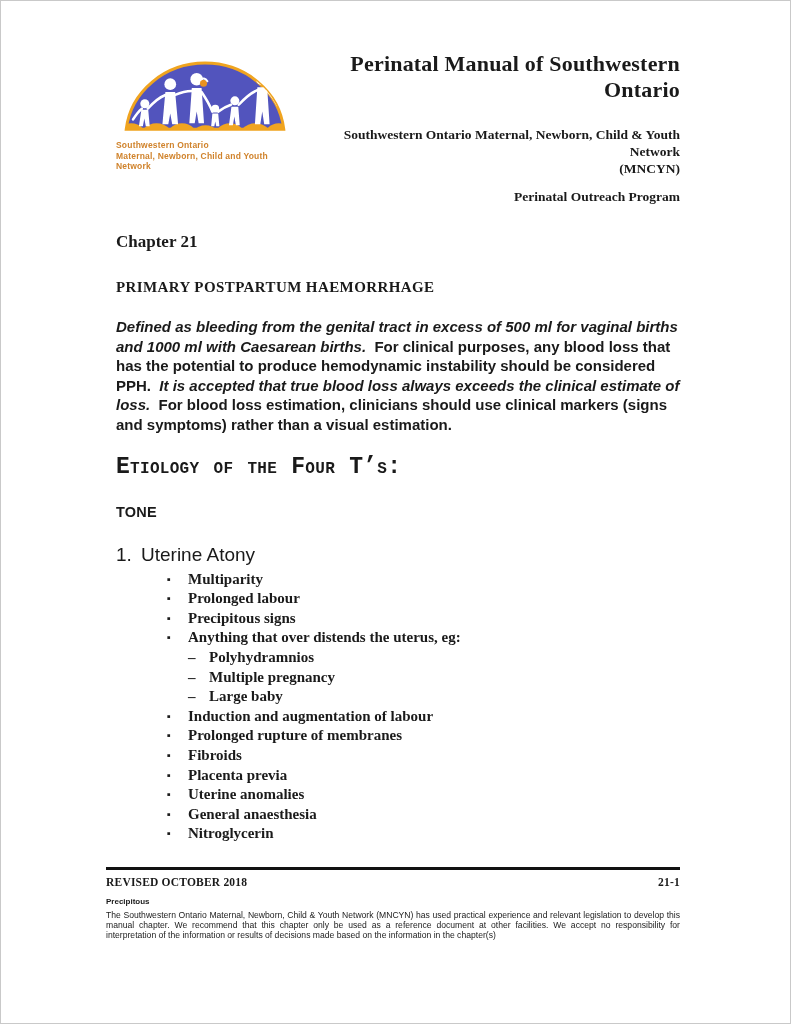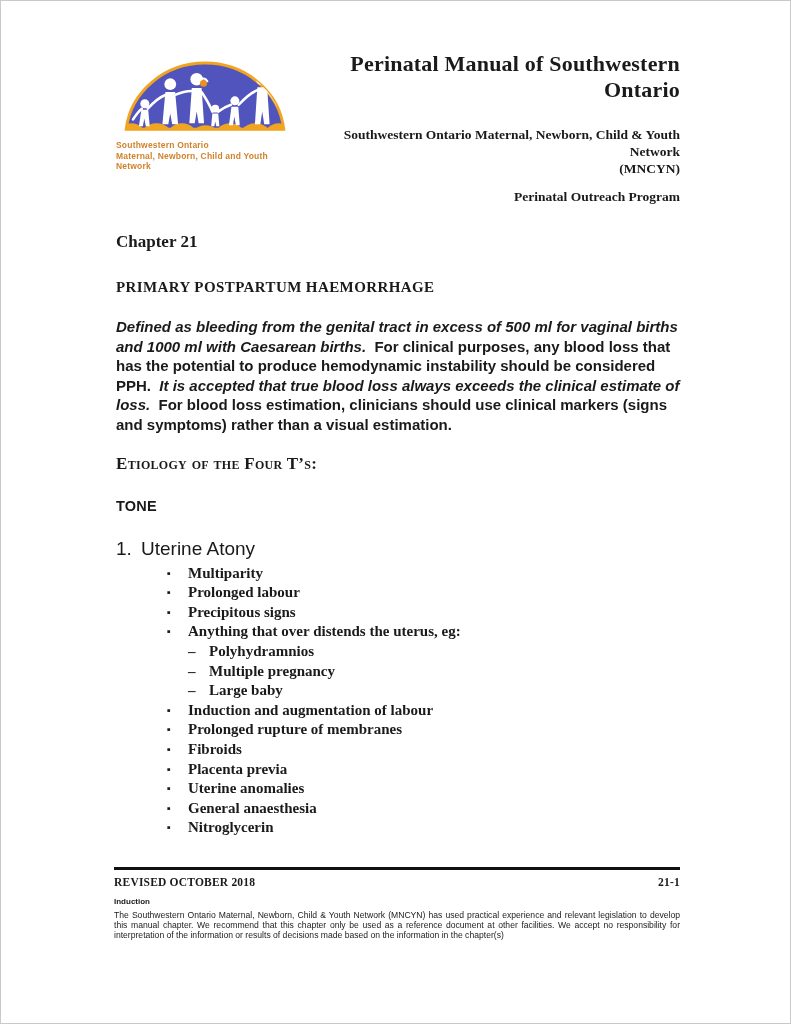--- a/index.html
+++ b/index.html
@@ -80,23 +80,23 @@
   }
   .intro{
     margin:21px 0 0 0;
     font-size:15px;
     font-weight:bold;
     line-height:19.6px;
     text-align:left;
   }
   .intro .it{font-style:italic;}
   .etiology{
-    font-family:Liberation Serif, serif;
+    font-family:Liberation Mono, monospace;
     font-variant:small-caps;
-    font-size:17px;
+    font-size:23px;
     font-weight:bold;
     letter-spacing:.3px;
     margin:19px 0 0 0;
   }
   .tone{
     font-size:14.5px;
     font-weight:bold;
     margin:24px 0 0 0;
     letter-spacing:.2px;
   }
@@ -122,21 +122,21 @@
   }
   ul.bullets li.l2{margin-left:21px;}
   ul.bullets li.l2::before{
     content:"–";
     position:absolute;left:0;top:0;
     font-weight:bold;
   }
   
   .footer{
     position:absolute;
-    left:113px; right:110px;
+    left:105px; right:110px;
     top:866px;
   }
   .footer-rule{
     height:3px;
     background:#111;
   }
   .footer-row{
     display:flex;
     justify-content:space-between;
     font-family:"Liberation Serif","DejaVu Serif",serif;
@@ -264,16 +264,16 @@
       <li class="l1">Nitroglycerin</li>
     </ul>
   </div>
 
   <div class="footer">
     <div class="footer-rule"></div>
     <div class="footer-row">
       <span>REVISED OCTOBER 2018</span>
       <span>21-1</span>
     </div>
-    <div class="disclaimer-label">Induction</div>
+    <div class="disclaimer-label">Precipitous</div>
     <div class="disclaimer">The Southwestern Ontario Maternal, Newborn, Child &amp; Youth Network (MNCYN) has used practical experience and relevant legislation to develop this manual chapter.  We recommend that this chapter only be used as a reference document at other facilities. We accept no responsibility for interpretation of the information or results of decisions made based on the information in the chapter(s)</div>
   </div>
 </div>
 
 </body></html>

